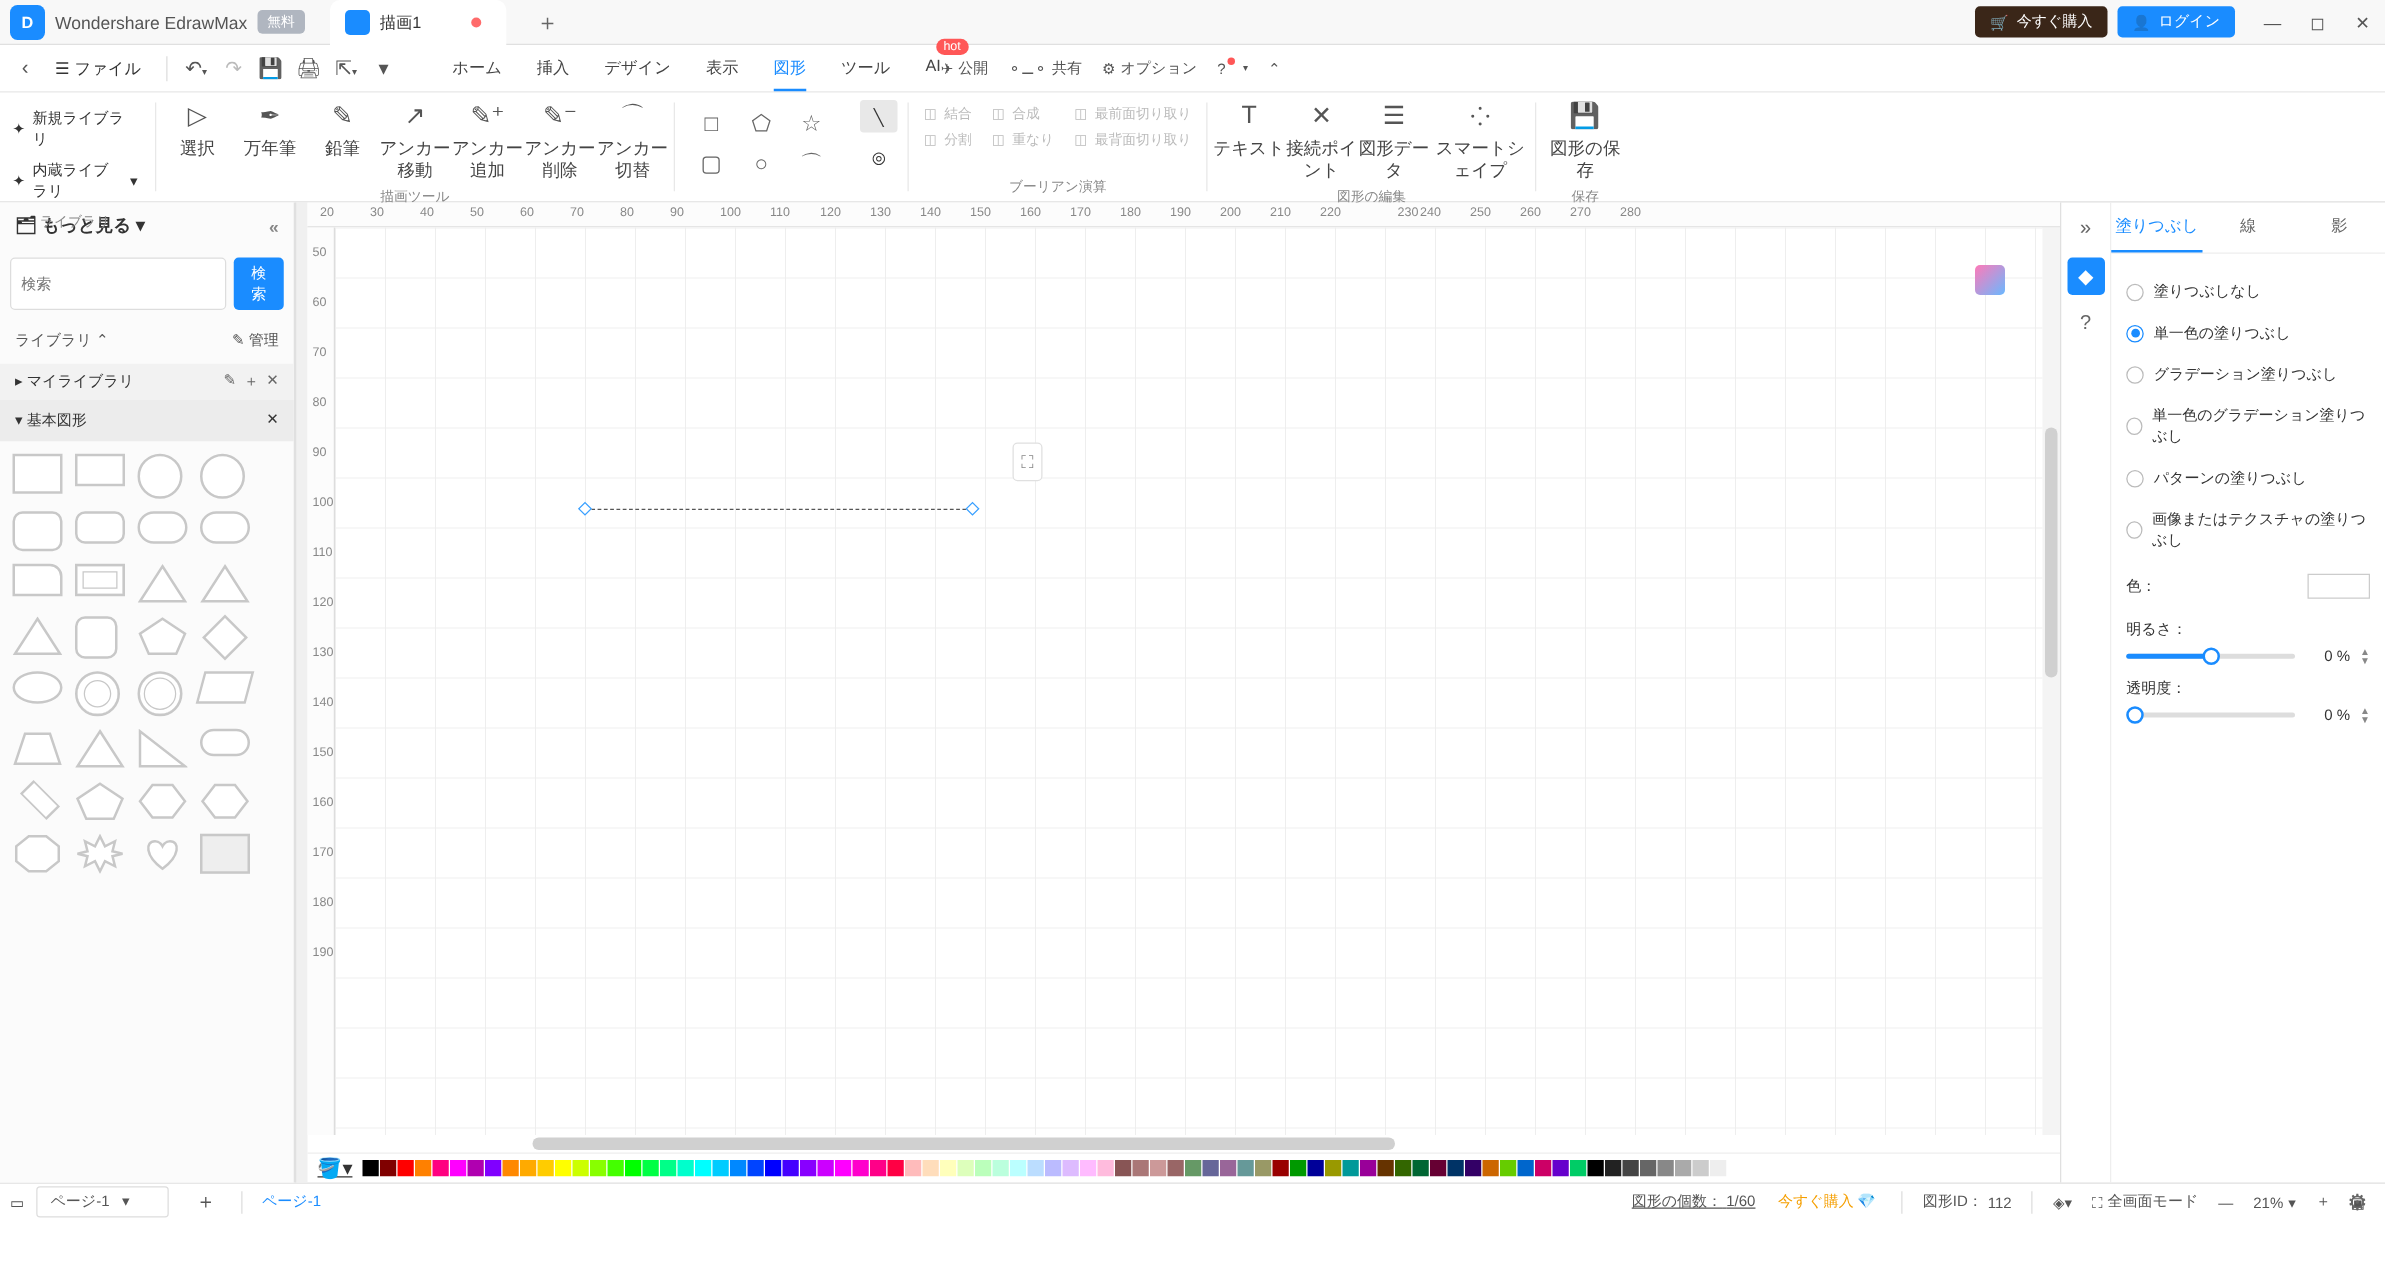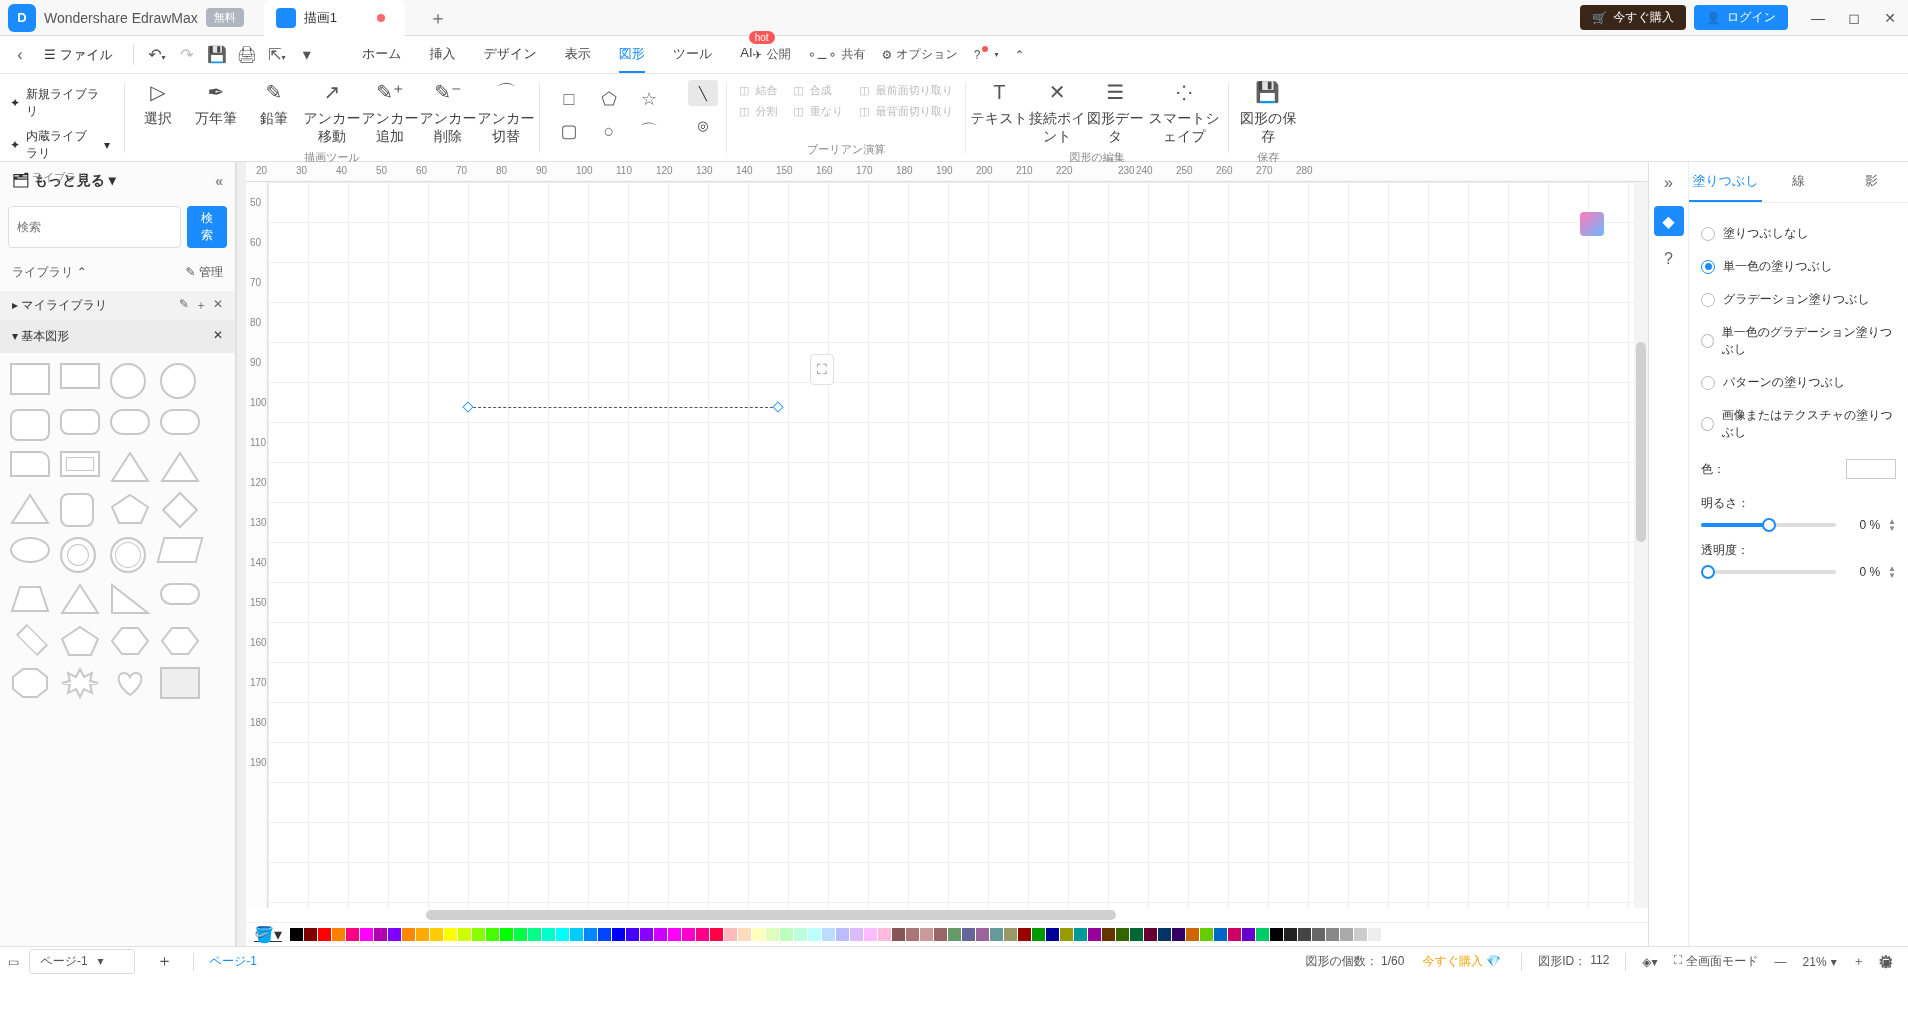--- a/index.html
+++ b/index.html
@@ -123,23 +123,23 @@
 .right-content .val { font-size: 12px; width: 36px; text-align: right; }
 .right-content .step { display: flex; flex-direction: column; font-size: 8px; color: #888; line-height: 7px; }
 
 
 .statusbar { height: 30px; border-top: 1px solid #e0e0e0; display: flex; align-items: center; padding: 0 8px; font-size: 12px; color: #555; }
 .statusbar .page-sel { border: 1px solid #ddd; padding: 3px 30px 3px 10px; border-radius: 3px; margin: 0 10px; }
 .statusbar .plus { font-size: 16px; margin: 0 12px; }
 .statusbar .sep2 { width: 1px; height: 18px; background: #ddd; margin: 0 8px; }
 .statusbar .page-tab { color: #1a8cff; padding: 0 8px; }
 .statusbar .spacer { flex: 1; }
-.statusbar .shape-count { margin-right: 6px; }
+.statusbar .shape-count { margin-right: 6px; text-decoration: underline; }
 .statusbar .buylink { color: #f59f00; margin: 0 12px; }
-.statusbar .ctl { margin: 0 8px; display: flex; align-items: flex-start; gap: 4px; }
+.statusbar .ctl { margin: 0 8px; display: flex; align-items: center; gap: 4px; }
 </style>
 </head>
 <body>
 
 <div class="titlebar">
   <div class="app-icon">D</div>
   <span class="app-name">Wondershare EdrawMax</span>
   <span class="badge">無料</span>
   <div class="tab">
     <div class="doc-icon"></div>

